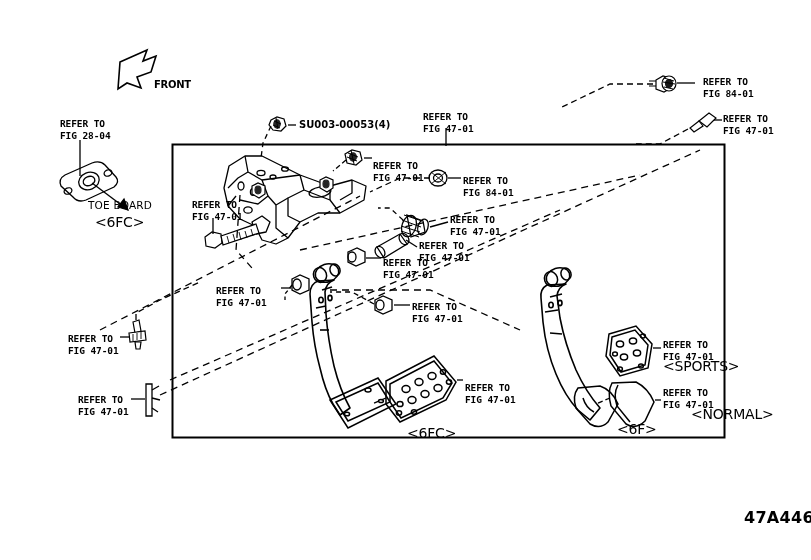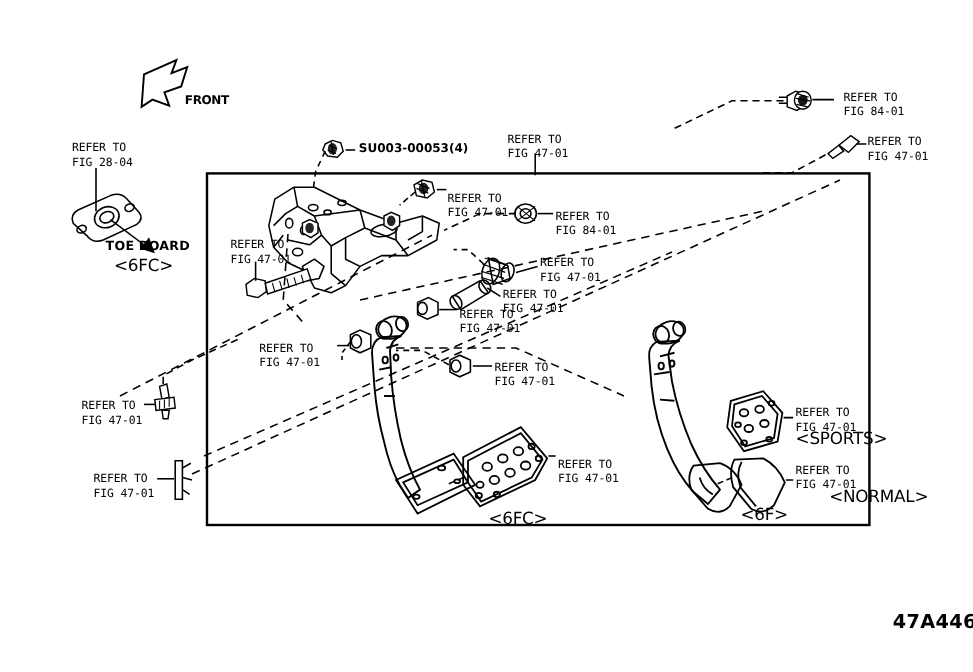--- a/index.html
+++ b/index.html
@@ -9,21 +9,21 @@
     width:811px;height:560px;
     background:#0369a1;
     overflow:hidden;
     font-family:"DejaVu Sans Mono",monospace;
   }
   #art{position:absolute;left:0;top:0;width:811px;height:560px;}
 
   .lbl{
     position:absolute;
     font-family:"DejaVu Sans Mono",monospace;
-    font-weight:normal;
+    font-weight:bold;
     font-size:9.5px;
     line-height:11.5px;
     letter-spacing:-0.1px;
     color:#000000;
     white-space:pre;
     text-align:left;
   }
   .variant{
     font-family:"DejaVu Sans",sans-serif;
     font-weight:normal;
@@ -37,21 +37,21 @@
     letter-spacing:0px;
   }
   .front-txt{
     font-family:"DejaVu Sans",sans-serif;
     font-weight:bold;
     font-size:10px;
     letter-spacing:-0.3px;
   }
   .toeboard-txt{
     font-family:"DejaVu Sans",sans-serif;
-    font-weight:bold;
+    font-weight:normal;
     font-size:10.5px;
     letter-spacing:0.2px;
   }
   .figcode{
     font-family:"DejaVu Sans",sans-serif;
     font-weight:bold;
     font-size:16px;
     letter-spacing:0.3px;
   }
 </style>

